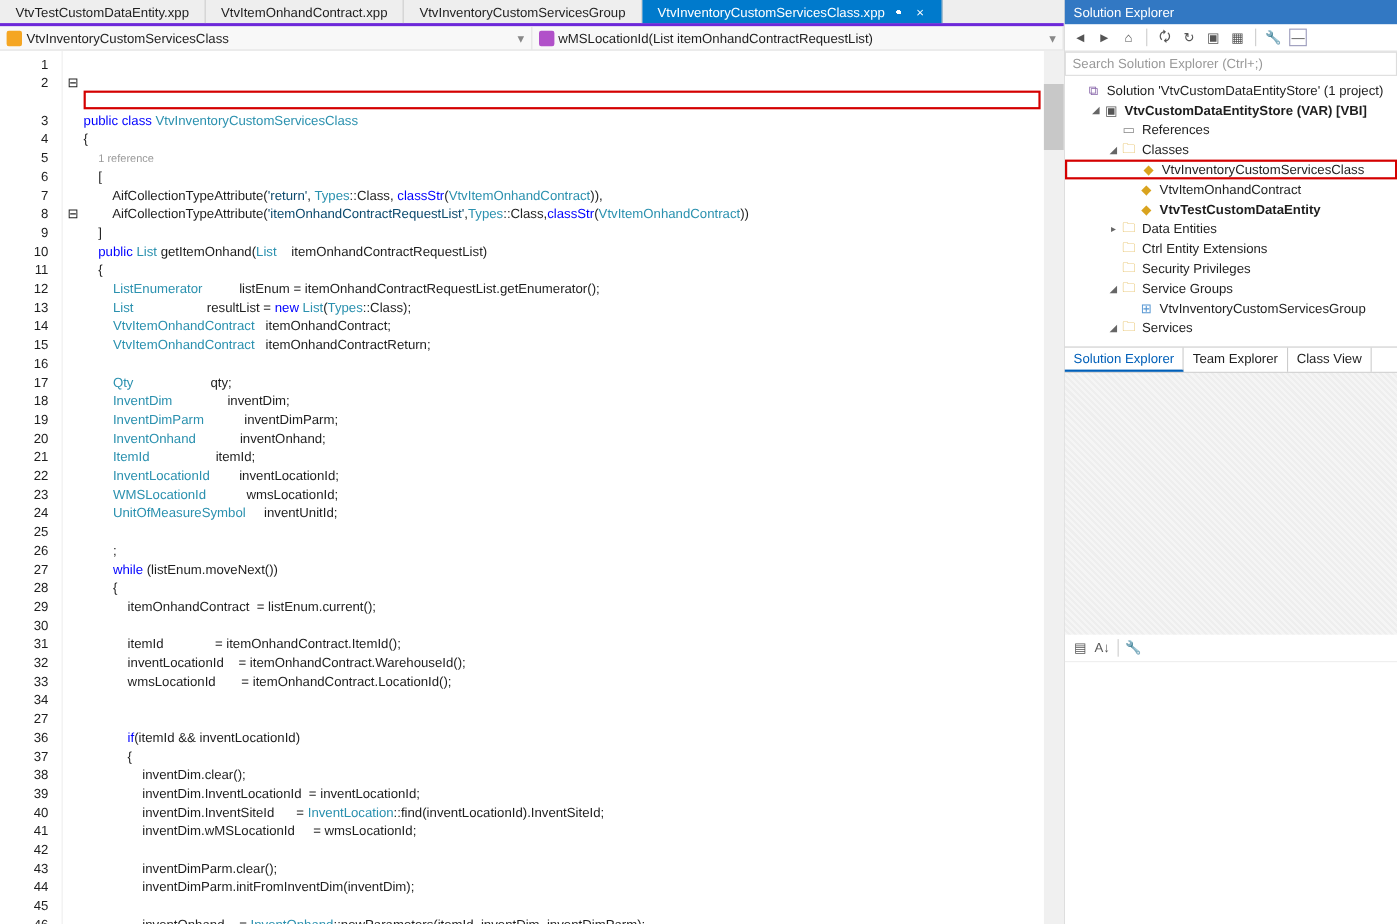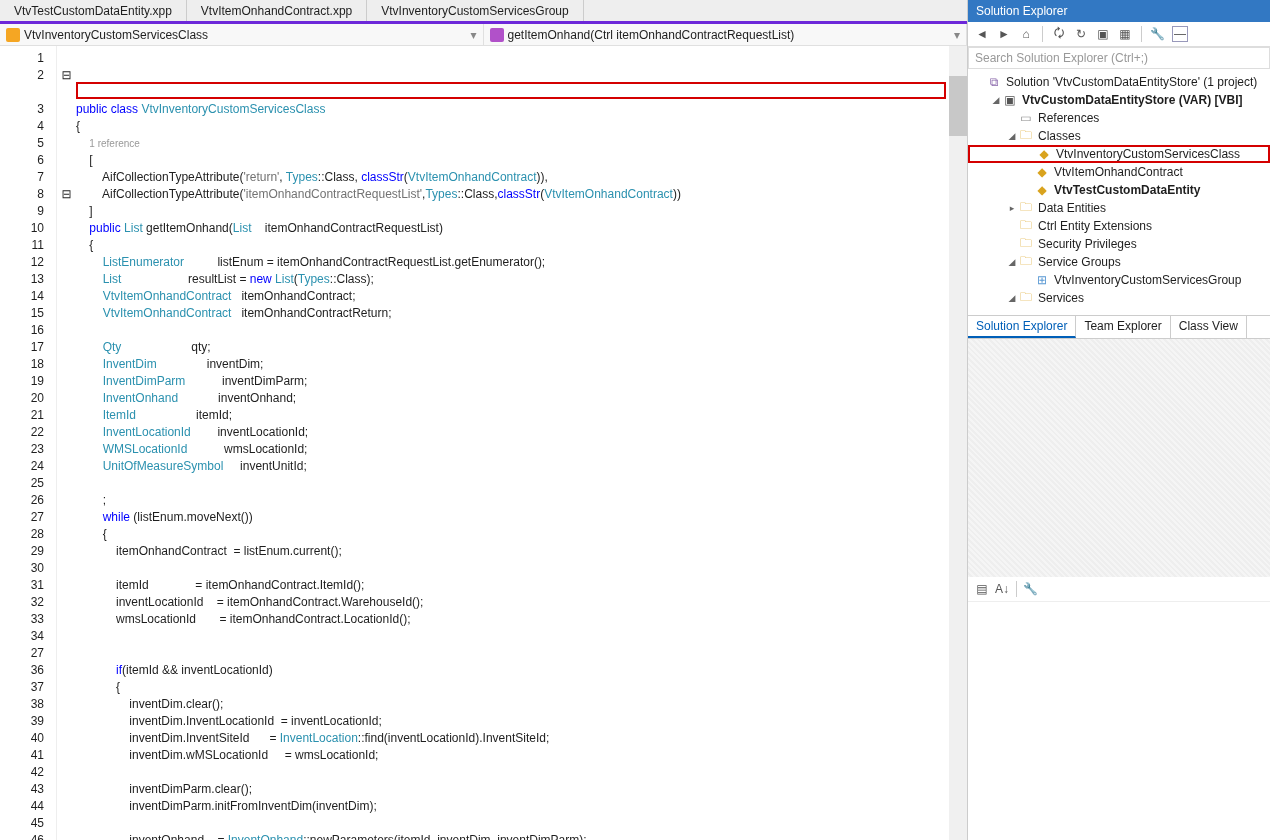--- a/index.html
+++ b/index.html
@@ -17,21 +17,21 @@
   .crumb .dd { margin-left:auto; color:#888; }
   .editor { flex:1; display:flex; overflow:auto; font-family:Consolas,monospace; }
   .gutter { width:56px; text-align:right; padding-right:12px; color:#2b91af; background:#fff; line-height:17px; padding-top:4px; font-family:Consolas,monospace; user-select:none;}
   .gutter div { height:17px; }
   .outline { width:20px; border-left:1px solid #eee; padding-top:4px; color:#999; font-family:Consolas,monospace; line-height:17px;}
   .outline div { height:17px; text-align:center; }
   .code { flex:1; padding-top:4px; line-height:17px; font-family:Consolas,monospace; white-space:pre; position:relative;}
   .code > div { height:17px; }
   .kw { color:#0000ff; }
   .type { color:#2b91af; }
-  .str { color:#737373; }
+  .str { color:#0c4a6e; }
   .ref { color:#999; font-size:10px; }
   .redbox { position:absolute; top:36px; left:0px; width:870px; height:66px; border:2px solid #d40000; pointer-events:none; }
   .right { width:302px; display:flex; flex-direction:column; background:#fff; }
   .solhead { padding:4px 8px; background:#3278c3; color:#fff; font-weight:400; }
   .toolbar { display:flex; gap:6px; padding:4px 6px; border-bottom:1px solid #ddd; align-items:center;}
   .tb { width:16px; height:16px; display:flex; align-items:center; justify-content:center; color:#555; cursor:pointer; }
   .search { border:1px solid #ddd; padding:3px 6px; color:#999; margin:0; }
   .tree { flex:1; overflow:auto; padding:4px 0; }
   .tree-row { display:flex; align-items:center; height:18px; padding-left:6px; cursor:pointer; }
   .tree-twisty { width:12px; color:#666; font-size:9px; text-align:center;}
@@ -55,30 +55,35 @@
   <div class="tabs" id="tabs">
       <div class="tab">
         <span>VtvTestCustomDataEntity.xpp</span>
       </div>
       <div class="tab">
         <span>VtvItemOnhandContract.xpp</span>
       </div>
       <div class="tab">
         <span>VtvInventoryCustomServicesGroup</span>
       </div>
+      <div class="tab active">
+        <span>VtvInventoryCustomServicesClass.xpp</span>
+        <span class="pin"></span>
+        <span class="close">×</span>
+      </div>
     </div>
   <div class="crumbs">
     <div class="crumb">
         <span class="ico"></span>
         <span>VtvInventoryCustomServicesClass</span>
         <span class="dd">▾</span>
       </div>
     <div class="crumb">
         <span class="ico" style="background:#b151c9"></span>
-        <span>getItemOnhand(Ctrl itemOnhandContractRequestList)</span>
+        <span>wMSLocationId(List itemOnhandContractRequestList)</span>
         <span class="dd">▾</span>
       </div>
   </div>
   <div class="editor">
     <div class="gutter" id="gutter">
         <div>1</div>
         <div>2</div>
         <div></div>
         <div>3</div>
         <div>4</div>

